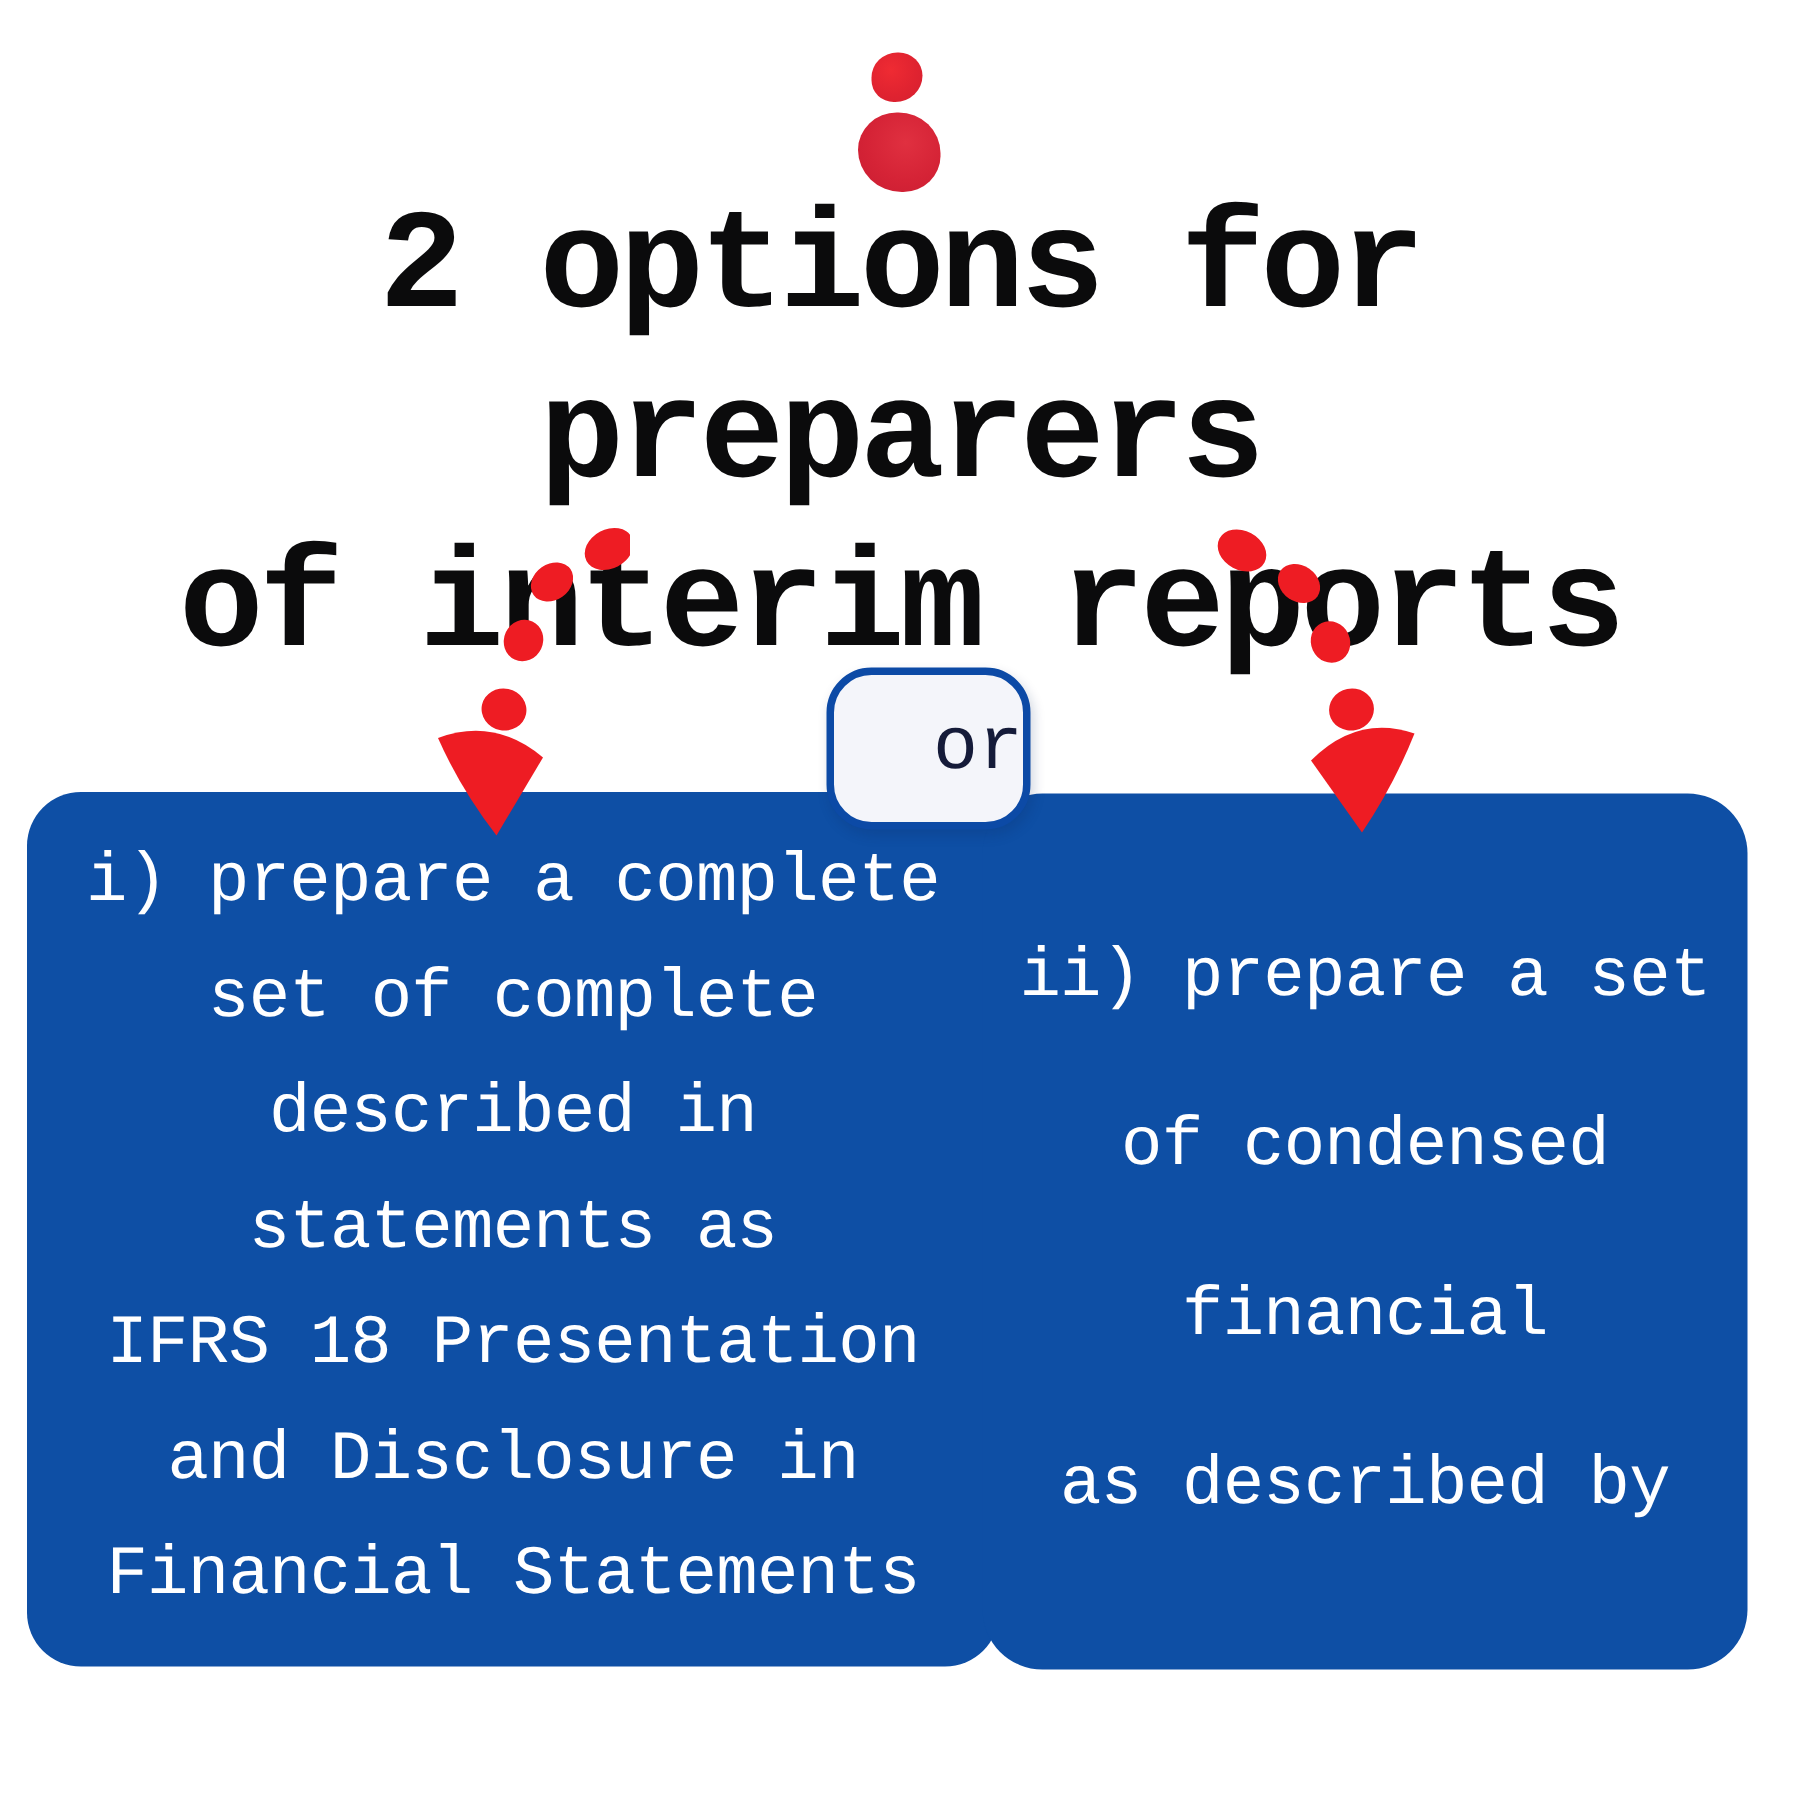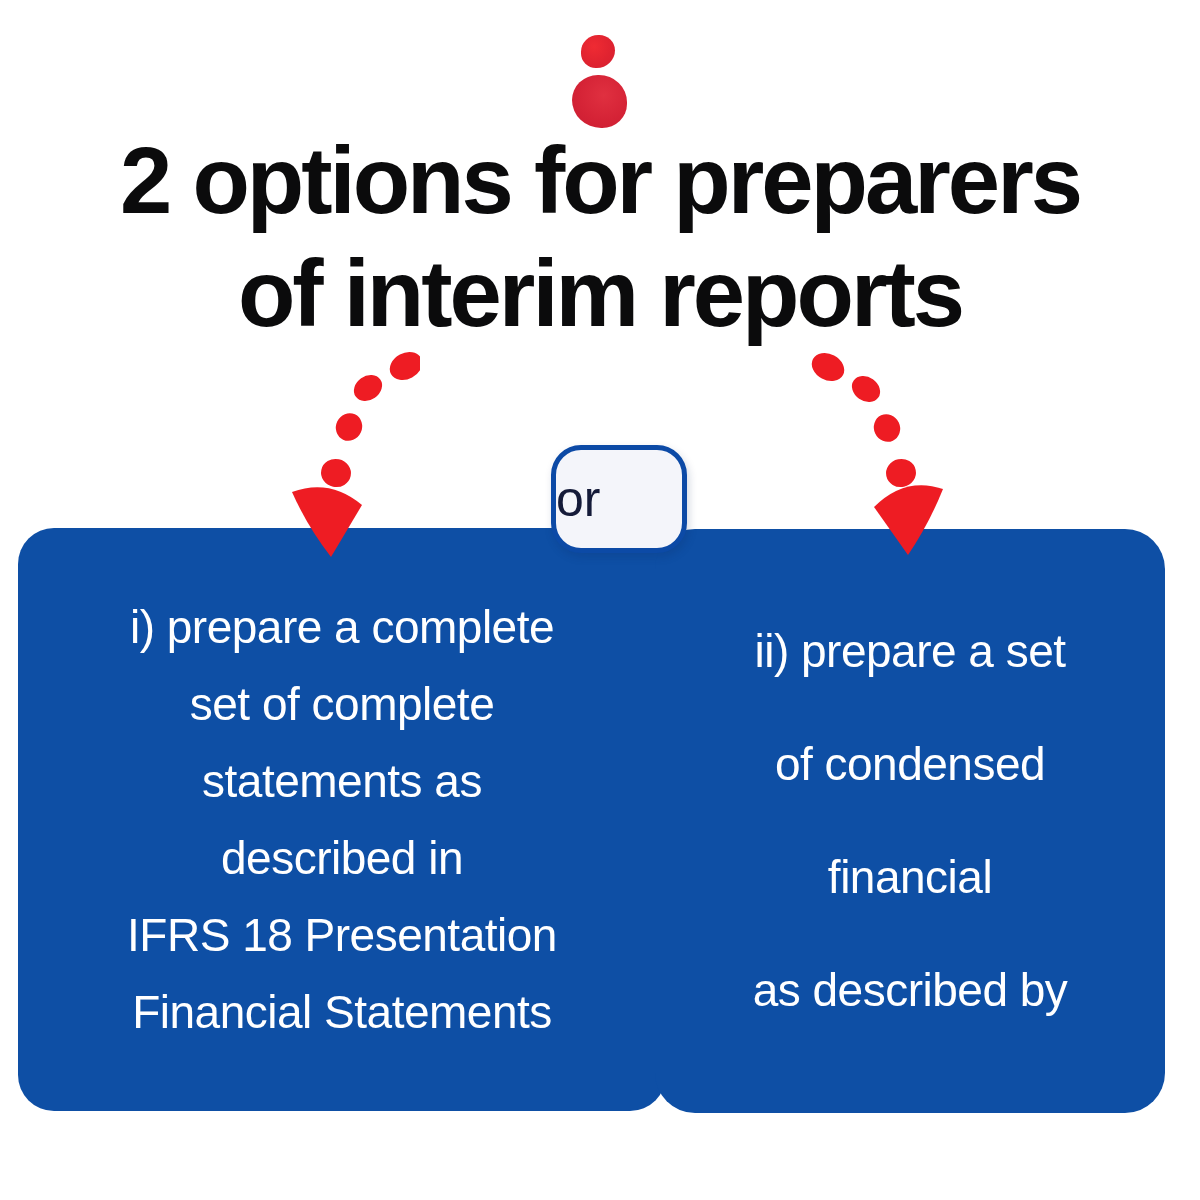--- a/index.html
+++ b/index.html
@@ -12,21 +12,21 @@
     --badge-text:#151b39;
     --dot-red:#d92534;
   }
   *{margin:0;padding:0;box-sizing:border-box;}
   html,body{background:#ffffff;}
   .canvas{
     position:relative;
     width:1200px;height:1200px;
     background:#ffffff;
     overflow:hidden;
-    font-family:Liberation Sans, sans-serif;
+    font-family:Liberation Mono, monospace;
   }
   
   .colon{position:absolute;left:0;top:0;z-index:5;}
   .colon-dot-small{
     position:absolute;left:581px;top:35px;width:34px;height:33px;
     border-radius:52% 48% 55% 45%;
     background:radial-gradient(circle at 38% 35%, #ef2b33 0%, #e02330 55%, #d41f30 100%);
   }
   .colon-dot-large{
     position:absolute;left:572px;top:75px;width:55px;height:53px;
@@ -44,21 +44,21 @@
     z-index:4;
   }
   .arrow{position:absolute;z-index:20;}
   .arrow-left{left:280px;top:350px;width:140px;height:215px;}
   .arrow-right{left:800px;top:350px;width:150px;height:215px;}
   .or-badge{
     position:absolute;left:551px;top:445px;width:136px;height:108px;
     background:var(--badge-bg);
     border:5px solid var(--badge-border);
     border-radius:30px;
-    display:flex;align-items:center;justify-content:flex-start;
+    display:flex;align-items:center;justify-content:flex-end;
     color:var(--badge-text);
     font-size:50px;font-weight:400;
     z-index:30;
     box-shadow:2px 4px 8px rgba(13,40,90,0.18);
   }
   .card{
     position:absolute;
     background:var(--card-bg);
     color:var(--card-text);
     display:flex;flex-direction:column;justify-content:center;
@@ -106,23 +106,24 @@
     </g>
   </svg>
 
   <div class="or-badge">
     <span>or</span>
   </div>
 
   <div class="card card-left">
     <div>i) prepare a complete</div>
     <div>set of complete</div>
+    <div>described in</div>
     <div>statements as</div>
-    <div>described in</div>
     <div>IFRS 18 Presentation</div>
+    <div>and Disclosure in</div>
     <div>Financial Statements</div>
   </div>
 
   <div class="card card-right">
     <div>ii) prepare a set</div>
     <div>of condensed</div>
     <div>financial</div>
     <div>as described by</div>
   </div>
 

